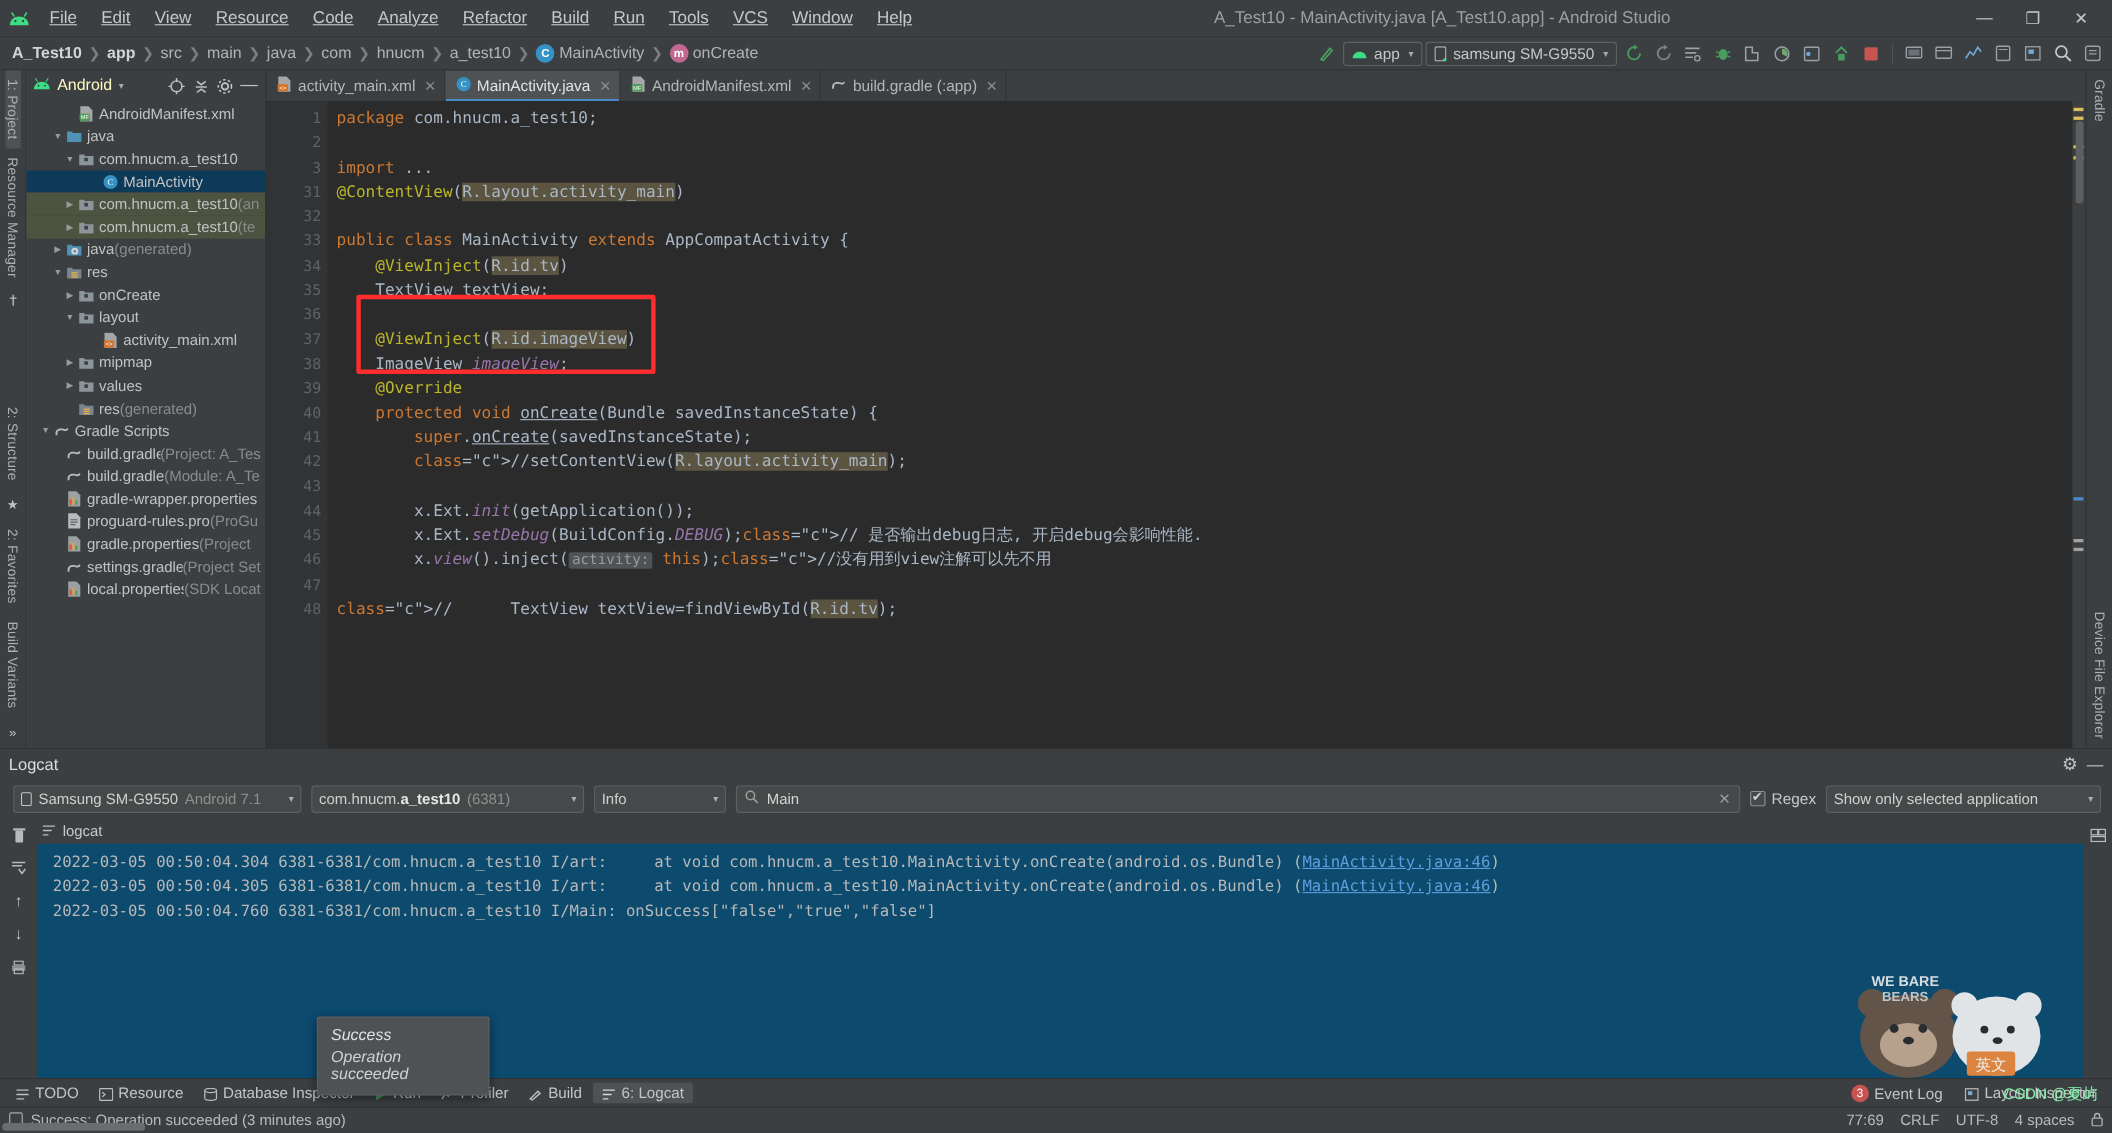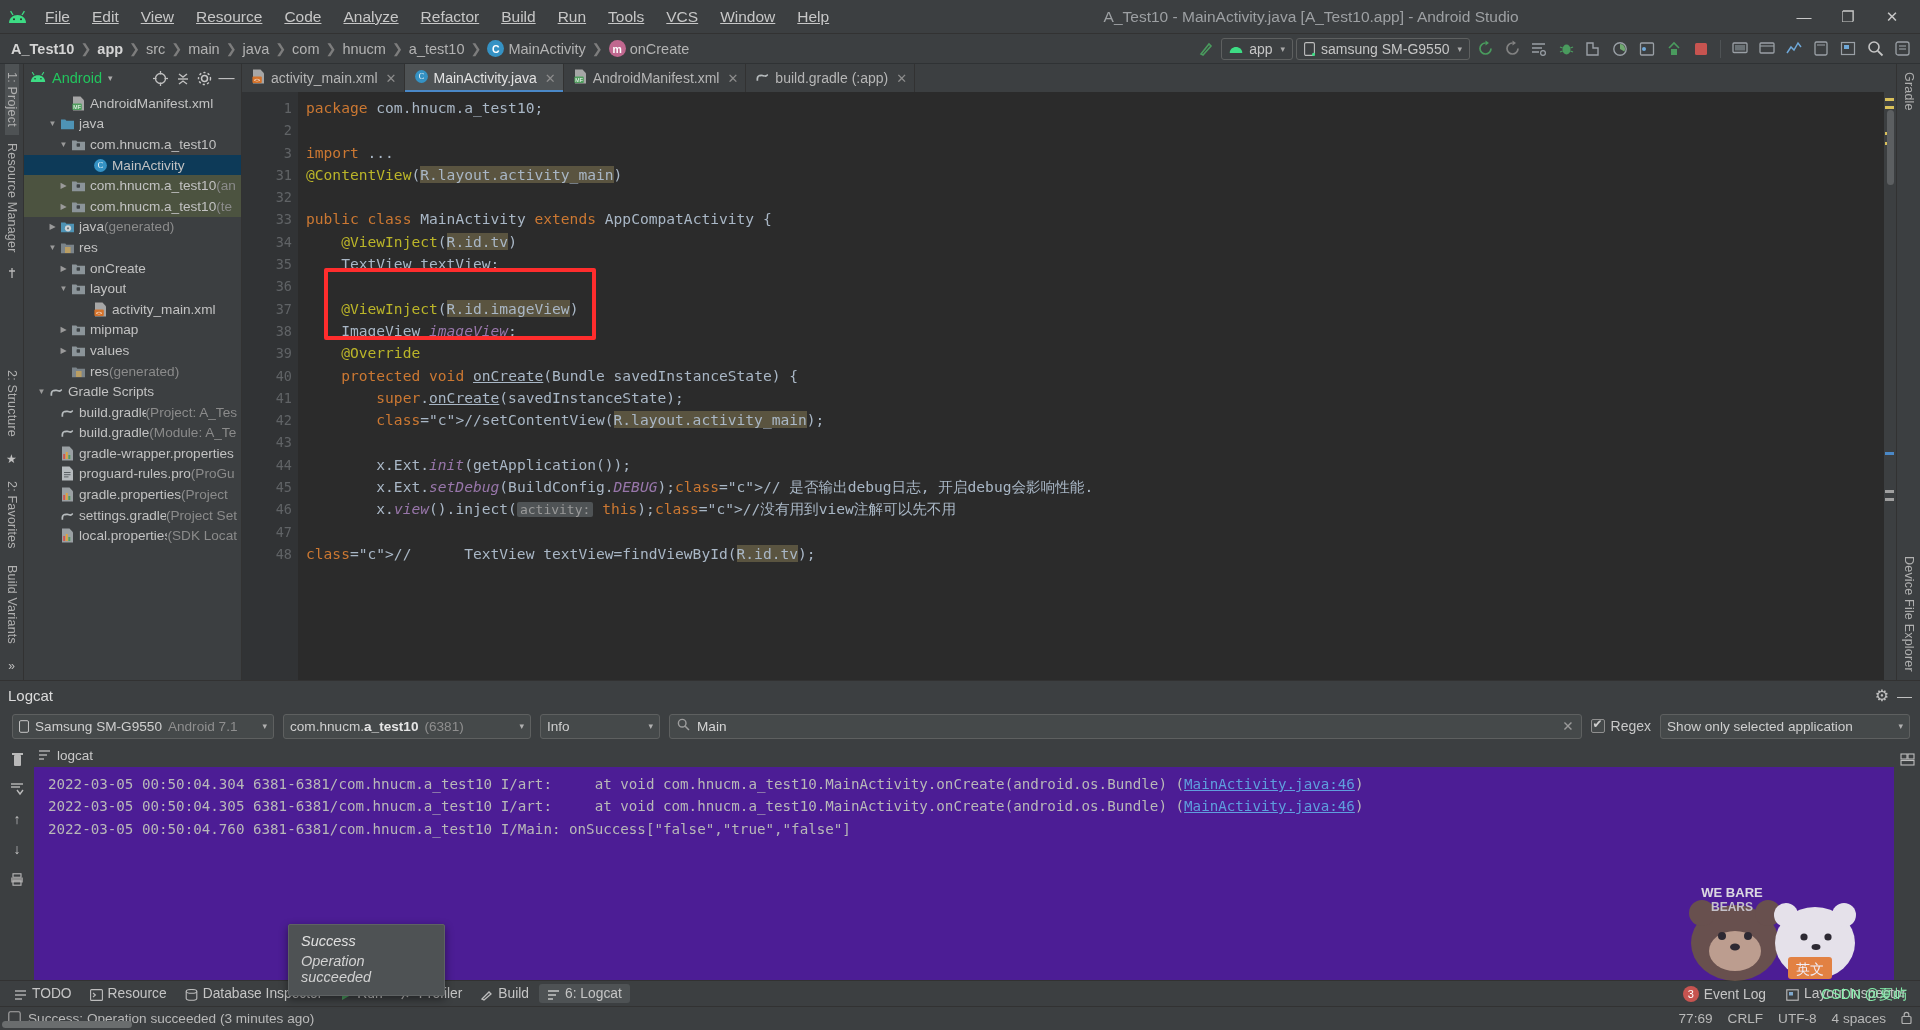--- a/index.html
+++ b/index.html
@@ -42,21 +42,21 @@
   
   .rail{ width:24px; background:#3c3f41; border-right:1px solid #323232; display:flex; flex-direction:column; align-items:center; flex:none; }
   .rail-txt{ writing-mode:vertical-rl; font-size:12.5px; color:#b0b0b0; padding:8px 0; white-space:nowrap; letter-spacing:0.2px; }
   .rail-txt.sel{ background:#4e5254; }
   .rail-ico{ padding:7px 0; font-size:12px; color:#c0c0c0; }
   .rail-bottom{ margin-top:auto; display:flex; flex-direction:column; align-items:center; }
 
   
   .projpanel{ width:218px; background:#3c3f41; display:flex; flex-direction:column; border-right:1px solid #323232; flex:none; }
   .projhead{ height:28px; display:flex; align-items:center; padding:0 4px 0 6px; gap:6px; }
-  .projhead .nm{ font-size:14.5px; color:#22c55e; }
+  .projhead .nm{ font-size:14.5px; color:#fef9c3; }
   .proj-icobtn{ width:21px; height:21px; display:flex; align-items:center; justify-content:center; border-radius:3px; color:#c2c2c2; }
   .tree{ flex:1; overflow:hidden; font-size:13.6px; padding-top:1px; position:relative; }
   .tn{ display:flex; align-items:center; height:20.6px; white-space:nowrap; padding-right:4px; }
   .tn .arw{ width:13px; text-align:center; font-size:8px; color:#9a9a9a; flex:none; }
   .tn .ic{ width:17px; display:flex; align-items:center; justify-content:center; flex:none; margin-right:3px; }
   .tn .lbl{ color:#c2c2c2; overflow:hidden; }
   .tn .dim{ color:#8b8b8b; }
   .tn.sel{ background:#0d3a58; }
   .tn.grp{ background:#4c5340; }
   .hscroll{ position:absolute; left:0; bottom:0; height:9px; width:100%; }
@@ -98,21 +98,21 @@
   .lcombo .caret{ margin-left:auto; font-size:9px; color:#b0b0b0; padding-left:8px;}
   .lsearch{ flex:1; display:flex; align-items:center; height:25px; border:1px solid #5e6060; border-radius:3px; background:#45494a; padding:0 7px; gap:7px; font-size:13.6px; color:#d5d5d5; }
   .chk{ display:flex; align-items:center; gap:6px; font-size:14px; color:#c8c8c8; }
   .chkbox{ width:14px; height:14px; border:1px solid #8f8f8f; background:#45494a; border-radius:2px; position:relative;}
   .chkbox:after{ content:"✔"; position:absolute; left:1px; top:-3px; font-size:12px; color:#cfcfcf; }
   .logbody{ flex:1; display:flex; min-height:0; }
   .logleftbar{ width:34px; background:#3c3f41; display:flex; flex-direction:column; align-items:center; padding-top:4px; gap:6px; flex:none;}
   .lgbtn{ width:24px; height:24px; display:flex; align-items:center; justify-content:center; color:#c4c4c4; border-radius:3px; font-size:14px;}
   .logscroll{ flex:1; display:flex; flex-direction:column; min-width:0; }
   .logtab{ height:24px; display:flex; align-items:center; gap:6px; padding-left:4px; font-size:13.5px; color:#c9c9c9;}
-  .logout{ flex:1; background:#4c1d95; font-family:"DejaVu Sans Mono", monospace; font-size:14.2px; color:#b8b8b8; padding:6px 0 0 14px; overflow:hidden; position:relative;}
+  .logout{ flex:1; background:#0c4a6e; font-family:"DejaVu Sans Mono", monospace; font-size:14.2px; color:#b8b8b8; padding:6px 0 0 14px; overflow:hidden; position:relative;}
   .lgline{ height:22.4px; line-height:22.4px; white-space:pre; }
   .lnk{ color:#5f9ede; text-decoration:underline; }
 
   
   .balloon{ position:absolute; background:#4e5254; border:1px solid #5e6263; border-radius:2px; padding:8px 14px 10px 12px; box-shadow:0 3px 9px rgba(0,0,0,.45);}
   .balloon .h{ font-size:14.5px; color:#e0e0e0; }
   .balloon .b{ font-size:14.5px; color:#d2d2d2; margin-top:4px;}
 
   
   .wm{ position:absolute; right:60px; bottom:40px; opacity:.92; }

